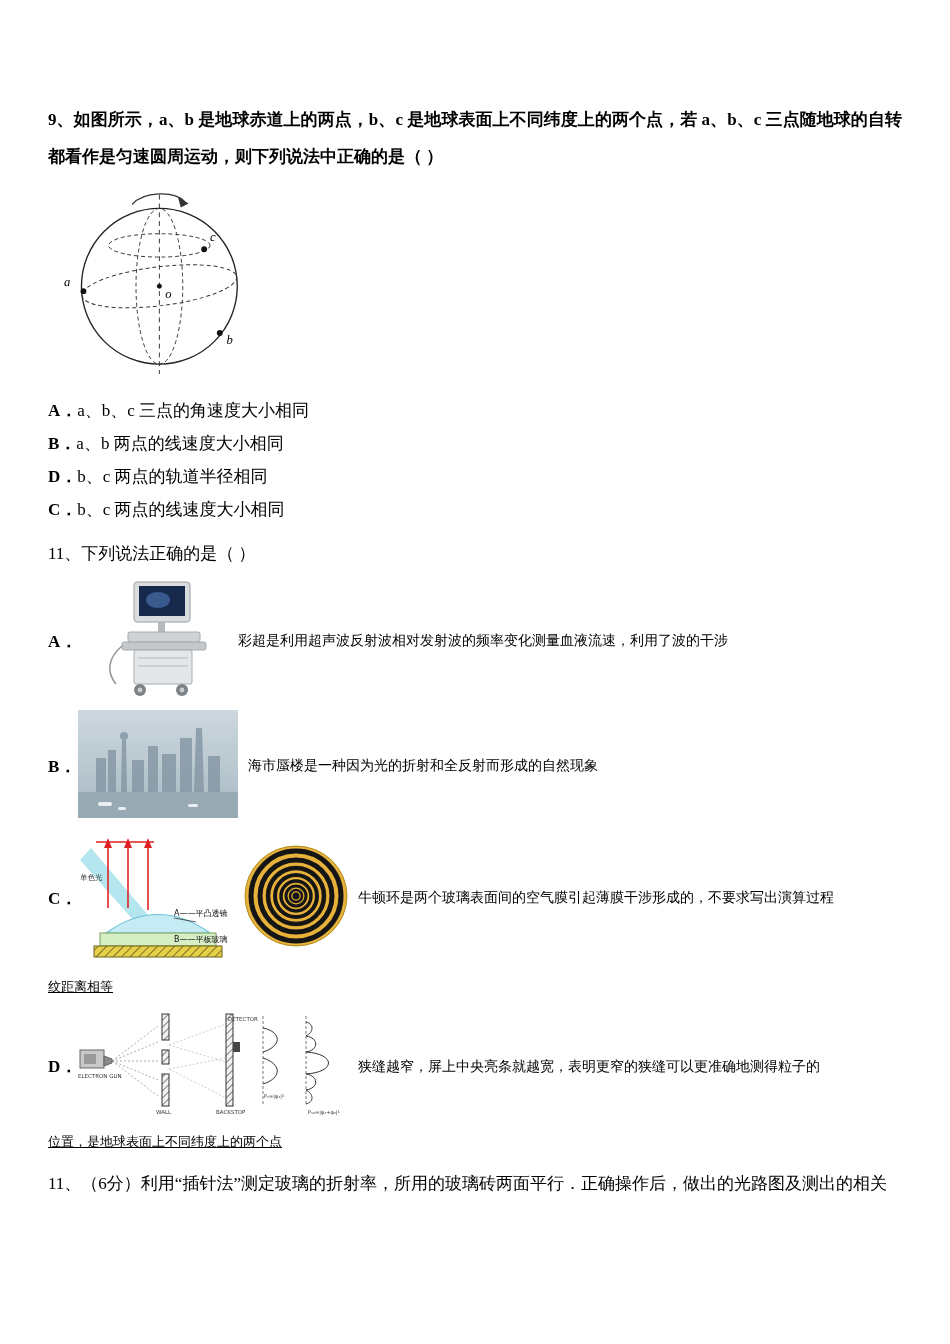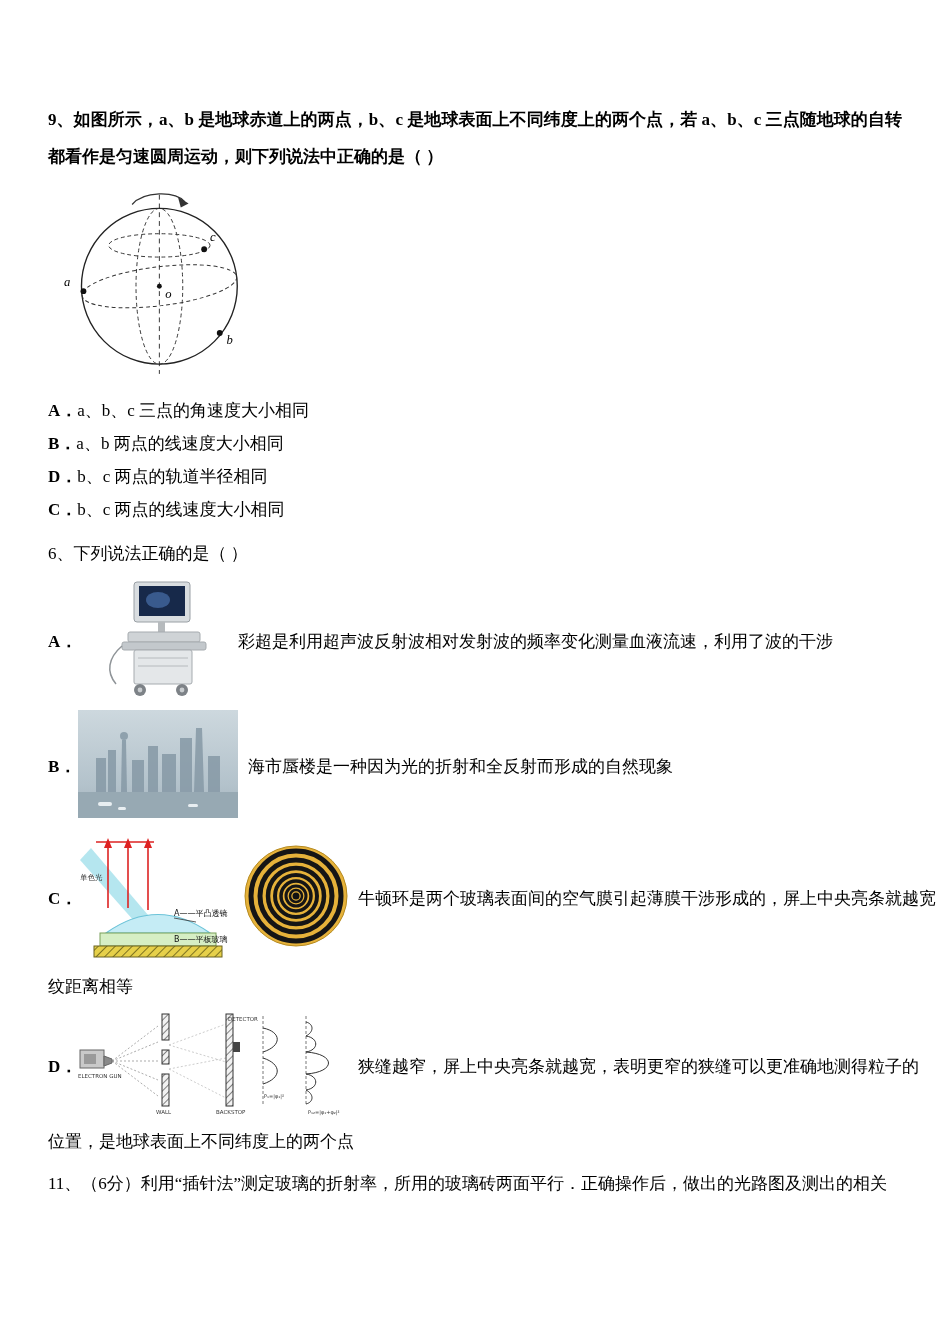--- a/index.html
+++ b/index.html
@@ -11,23 +11,23 @@
   .page{padding:95px 48px 0 48px;width:854px;}
   p{margin:0;}
   .line{font-size:17px;line-height:36px;}
   .stem{font-size:17px;line-height:37px;text-align:justify;font-weight:bold;}
   .bold{font-weight:bold;}
   .optline{font-size:17px;line-height:33px;margin:0;}
   .optletter{font-weight:bold;}
   .fig-globe{margin:6px 0 14px 14px;}
   .row{display:flex;align-items:center;margin:8px 0 6px 0;}
   .row .letter{font-size:17px;font-weight:bold;width:30px;flex:0 0 30px;}
-  .row .caption{font-size:17px;white-space:nowrap;margin-left:10px;}
+  .row .caption{font-size:14px;white-space:nowrap;margin-left:10px;}
   .row .img{flex:0 0 auto;}
-  .overflow-line{font-size:17px;line-height:30px;margin:4px 0 10px 0;}
+  .overflow-line{font-size:13px;line-height:30px;margin:4px 0 10px 0;text-decoration:underline;}
   .sec{font-size:17px;line-height:33px;margin-top:14px;}
   .q11{font-size:17px;line-height:33px;}
   svg text{font-family:"DejaVu Sans",sans-serif;}
   svg .serif-it{font-family:"Liberation Serif","DejaVu Serif",serif;font-style:italic;}
   .gap-a{height:6px;}
 </style>
 </head>
 <body>
 
 <div class="page">
@@ -61,21 +61,21 @@
       <circle cx="88" cy="108" r="2.5" fill="#111"></circle>
       <text x="94" y="120" font-size="13" class="serif-it">o</text>
     </svg>
   </div>
 
   <p class="optline"><span class="optletter">A．</span><span>a、b、c 三点的角速度大小相同</span></p>
   <p class="optline"><span class="optletter">B．</span><span>a、b 两点的线速度大小相同</span></p>
   <p class="optline"><span class="optletter">D．</span><span>b、c 两点的轨道半径相同</span></p>
   <p class="optline"><span class="optletter">C．</span><span>b、c 两点的线速度大小相同</span></p>
 
-  <p class="line" style="margin-top:10px;">6、下列说法正确的是（ ）</p>
+  <p class="line" style="margin-top:10px;">11、下列说法正确的是（ ）</p>
 
   <div class="row">
     <span class="letter">A．</span>
     <span class="img">
       <svg width="150" height="118" viewBox="0 0 150 118">
         <rect x="56" y="2" width="56" height="40" rx="3" fill="#d9dde0" stroke="#9aa0a5"></rect>
         <rect x="61" y="6" width="46" height="30" fill="#17294a"></rect>
         <ellipse cx="80" cy="20" rx="12" ry="8" fill="#3d5f95" opacity="0.9"></ellipse>
         <rect x="80" y="42" width="7" height="10" fill="#b6babd"></rect>
         <rect x="50" y="52" width="72" height="10" rx="2" fill="#cfd3d6" stroke="#a6abaf"></rect>
@@ -173,21 +173,21 @@
           <circle cx="52" cy="52" r="36" stroke-width="5"></circle>
           <circle cx="52" cy="52" r="28" stroke-width="4.5"></circle>
           <circle cx="52" cy="52" r="21" stroke-width="4"></circle>
           <circle cx="52" cy="52" r="15" stroke-width="3.5"></circle>
           <circle cx="52" cy="52" r="10" stroke-width="3"></circle>
           <circle cx="52" cy="52" r="6" stroke-width="2.5"></circle>
         </g>
         <circle cx="52" cy="52" r="3.5" fill="#111"></circle>
       </svg>
     </span>
-    <span class="caption">牛顿环是两个玻璃表面间的空气膜引起薄膜干涉形成的，屏上中央亮条就越宽</span>
+    <span class="caption">牛顿环是两个玻璃表面间的空气膜引起薄膜干涉形成的，不要求写出演算过程</span>
   </div>
   <p class="overflow-line">纹距离相等</p>
 
   <div class="row">
     <span class="letter">D．</span>
     <span class="img">
       <svg width="270" height="105" viewBox="0 0 270 105">
         <defs>
           <pattern id="hatchG" width="5" height="5" patternUnits="userSpaceOnUse" patternTransform="rotate(45)">
             <rect width="5" height="5" fill="#f2f2f2"></rect>

